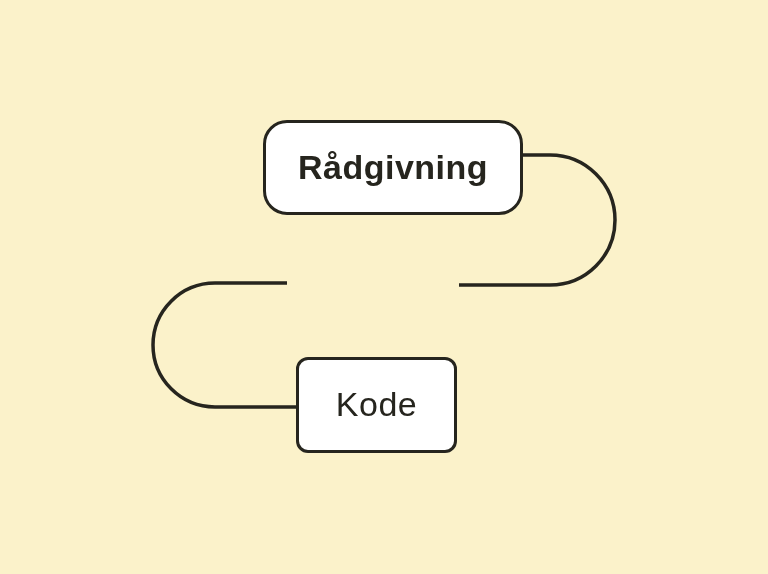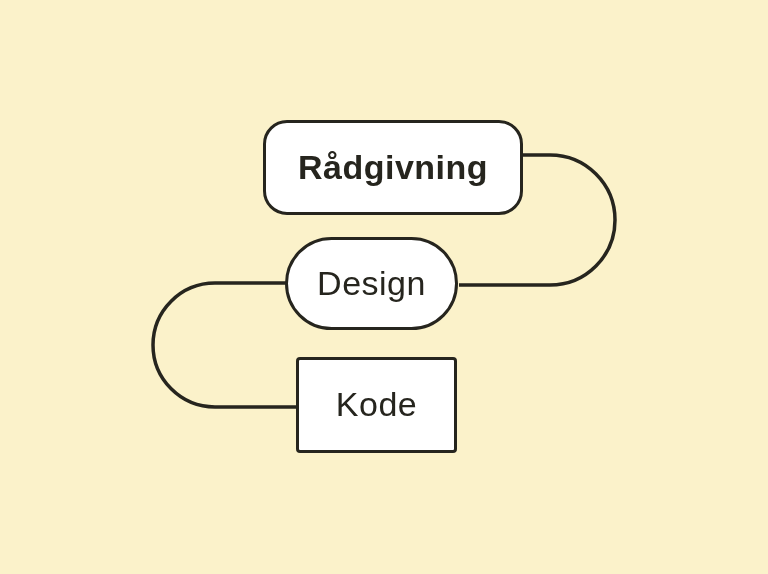--- a/index.html
+++ b/index.html
@@ -48,21 +48,21 @@
     top: 237px;
     width: 173px;
     height: 93px;
     border-radius: 46.5px;
   }
   .node-kode {
     left: 296px;
     top: 357px;
     width: 161px;
     height: 96px;
-    border-radius: 4px;
+    border-radius: 12px;
   }
   .node-label {
     white-space: nowrap;
     line-height: 1;
     padding-bottom: 2px;
   }
   .connector-path {
     fill: none;
     stroke: #26251E;
     stroke-width: 3.5;
@@ -75,21 +75,18 @@
 
   <svg class="connector-layer" viewBox="0 0 768 574" xmlns="http://www.w3.org/2000/svg">
     <path class="connector-path" d="M 521 155 H 550 A 65 65 0 0 1 550 285 H 459"></path>
     <path class="connector-path" d="M 287 283 H 215 A 62 62 0 0 0 215 407 H 297"></path>
   </svg>
 
   <div class="node node-radgivning">
     <span class="node-label">Rådgivning</span>
   </div>
 
-  <div class="node node-design">
-    <span class="node-label">Design</span>
-  </div>
 
   <div class="node node-kode">
     <span class="node-label">Kode</span>
   </div>
 
 </div>
 
 </body></html>

